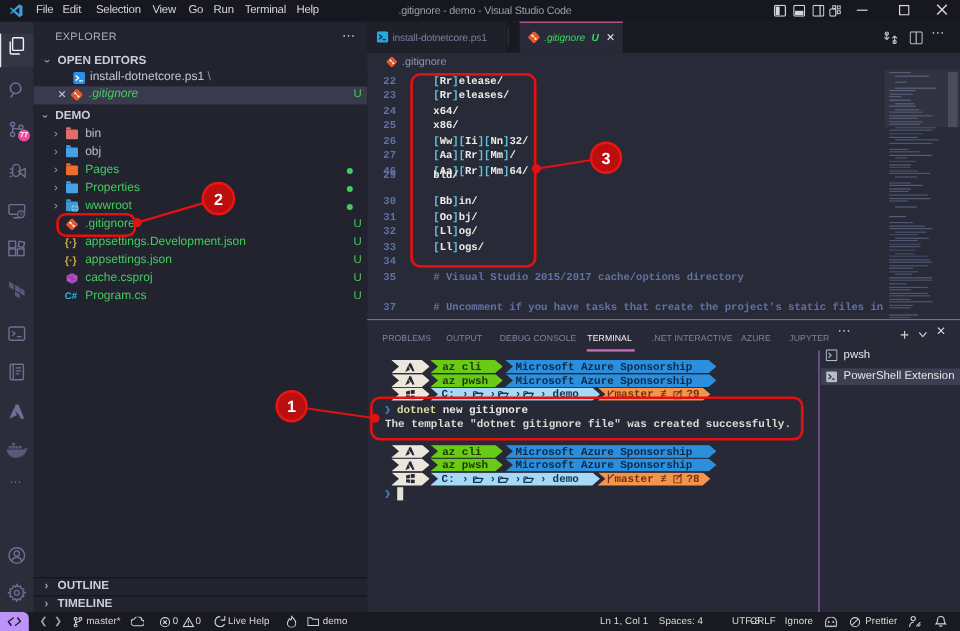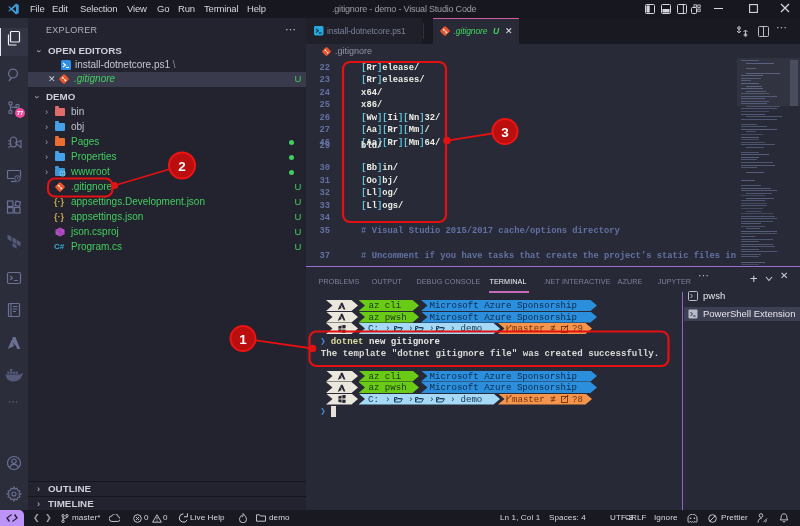--- a/index.html
+++ b/index.html
@@ -32,21 +32,21 @@
 .lnum{position:absolute;left:0;width:24px;text-align:right;color:#6272a4;font-weight:bold;}
 .br{color:#5fc6de;}
 .cmt{color:#6272a4;}
 
 #minimap{position:absolute;left:431px;top:40px;width:63px;height:210px;}
 
 #panel{position:absolute;left:306px;top:267px;width:494px;height:243px;background:#272936;}
 .ptab{position:absolute;top:8px;height:14px;font-size:7.2px;letter-spacing:0.1px;color:#7e829e;line-height:14px;text-align:right;}
 .term{position:absolute;font-family:"Liberation Mono",monospace;font-weight:bold;font-size:9.1px;letter-spacing:0;white-space:pre;}
 .seg{position:absolute;height:11px;}
-.segtxt{position:absolute;top:0;height:11px;line-height:11.5px;font-family:"Liberation Mono",monospace;font-weight:normal;font-size:9.1px;white-space:pre;}
+.segtxt{position:absolute;top:0;height:11px;line-height:11.5px;font-family:"Liberation Mono",monospace;font-weight:bold;font-size:9.1px;white-space:pre;}
 
 #statusbar{position:absolute;left:0;top:510px;width:800px;height:16px;background:#191a21;color:#d8d8de;font-size:8.1px;letter-spacing:0.1px;}
 .sitem{position:absolute;top:0;height:16px;line-height:16px;white-space:pre;}
 </style>
 </head>
 <body>
 <div id="app">
 
   <div id="titlebar">
     <svg class="abs" style="left:7px;top:3px" width="13" height="12" viewBox="0 0 24 24">
@@ -258,21 +258,21 @@
     <div class="trow" style="top:191.9px">
         <span class="abs" style="left:26px;top:0;color:#c8a84b;font-size:9px;font-weight:bold">{·}</span>
         <span class="green" style="position:absolute;left:43px">appsettings.json</span>
         <span class="u">U</span>
       </div>
     <div class="trow" style="top:206.9px">
         <svg class="fico" style="left:27px" width="10" height="10" viewBox="0 0 10 10">
           <path d="M5 0.5 L9.5 2.8 V7.2 L5 9.5 L0.5 7.2 V2.8 Z" fill="#b44fc4"></path>
           <path d="M5 0.5 V9.5 M0.5 2.8 L9.5 7.2" stroke="#8e35a0" stroke-width="0.7"></path>
         </svg>
-        <span class="green" style="position:absolute;left:43px">json.csproj</span>
+        <span class="green" style="position:absolute;left:43px">cache.csproj</span>
         <span class="u">U</span>
       </div>
     <div class="trow" style="top:221.9px">
         <span class="abs" style="left:26px;top:0;color:#35b0d8;font-size:8px;font-weight:bold">C#</span>
         <span class="green" style="position:absolute;left:43px">Program.cs</span>
         <span class="u">U</span>
       </div>
 
     <div class="abs" style="left:0;top:463px;width:278px;height:1px;background:#15151d"></div>
     <div class="shead" style="top:464px">

